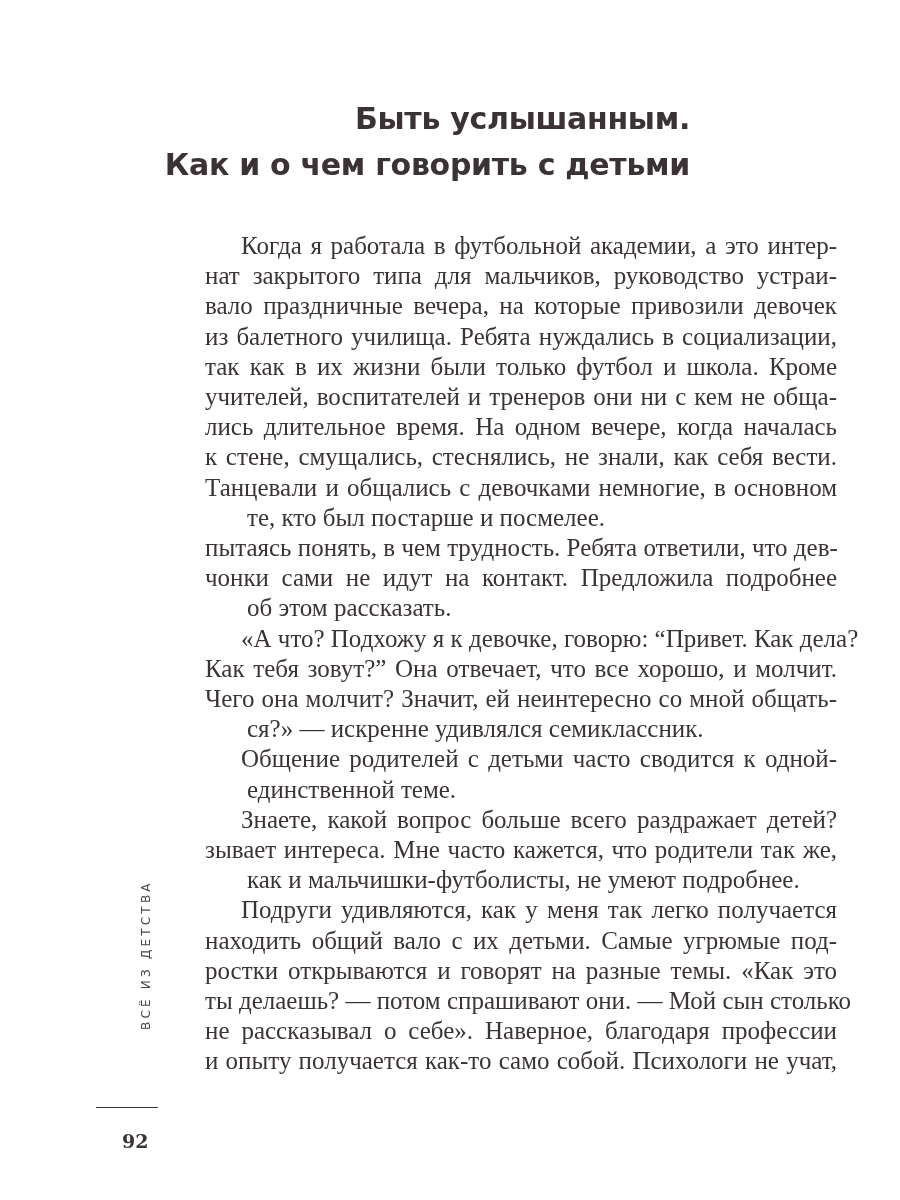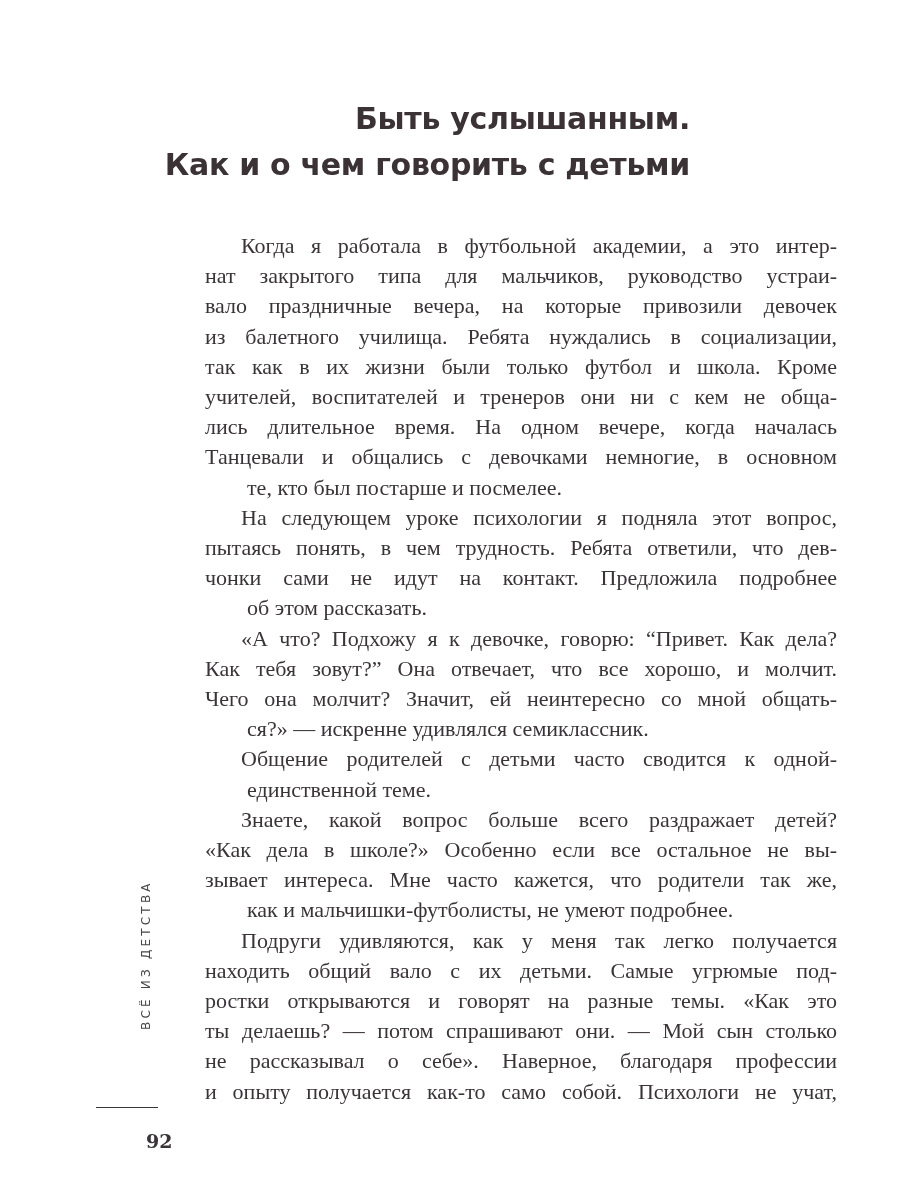--- a/index.html
+++ b/index.html
@@ -30,21 +30,21 @@
       color: #3b3236;
       letter-spacing: -0.3px;
     }
     .chapter-title div { white-space: nowrap; }
     .body-text {
       position: absolute;
       left: 205px;
       top: 231px;
       width: 632px;
       font-family: "Liberation Serif", serif;
-      font-size: 22px;
+      font-size: 25px;
       line-height: 30.2px;
       color: #3a3438;
     }
     .para {
       margin: 0;
       text-align: justify;
     }
     .line {
       display: block;
       white-space: nowrap;
@@ -73,21 +73,21 @@
     .rule {
       position: absolute;
       left: 96px;
       top: 1107px;
       width: 62px;
       height: 1px;
       background: #3a3438;
     }
     .page-number {
       position: absolute;
-      left: 146px;
+      left: 122px;
       top: 1130px;
       font-family: "DejaVu Serif", serif;
       font-weight: bold;
       font-size: 19px;
       color: #3a3438;
     }
   </style>
 </head>
 <body>
 
@@ -101,46 +101,45 @@
   <div class="body-text">
 
     <p class="para">
       <span class="line indent">Когда я работала в футбольной академии, а это интер-</span>
       <span class="line">нат закрытого типа для мальчиков, руководство устраи-</span>
       <span class="line">вало праздничные вечера, на которые привозили девочек</span>
       <span class="line">из балетного училища. Ребята нуждались в социализации,</span>
       <span class="line">так как в их жизни были только футбол и школа. Кроме</span>
       <span class="line">учителей, воспитателей и тренеров они ни с кем не обща-</span>
       <span class="line">лись длительное время. На одном вечере, когда началась</span>
+      <span class="line">к стене, смущались, стеснялись, не знали, как себя вести.</span>
       <span class="line">Танцевали и общались с девочками немногие, в основном</span>
       <span class="line last">те, кто был постарше и посмелее.</span>
     </p>
 
     <p class="para">
-      <span class="line indent">На следующем уроке психологии я подняла этот вопрос,</span>
       <span class="line">пытаясь понять, в чем трудность. Ребята ответили, что дев-</span>
       <span class="line">чонки сами не идут на контакт. Предложила подробнее</span>
       <span class="line last">об этом рассказать.</span>
     </p>
 
     <p class="para">
       <span class="line indent">«А что? Подхожу я к девочке, говорю: “Привет. Как дела?</span>
       <span class="line">Как тебя зовут?” Она отвечает, что все хорошо, и молчит.</span>
       <span class="line">Чего она молчит? Значит, ей неинтересно со мной общать-</span>
       <span class="line last">ся?» — искренне удивлялся семиклассник.</span>
     </p>
 
     <p class="para">
       <span class="line indent">Общение родителей с детьми часто сводится к одной-</span>
       <span class="line last">единственной теме.</span>
     </p>
 
     <p class="para">
       <span class="line indent">Знаете, какой вопрос больше всего раздражает детей?</span>
-      <span class="line">«Как дела в школе?» Особенно если все остальное не вы-</span>
       <span class="line">зывает интереса. Мне часто кажется, что родители так же,</span>
       <span class="line last">как и мальчишки-футболисты, не умеют подробнее.</span>
     </p>
 
     <p class="para">
       <span class="line indent">Подруги удивляются, как у меня так легко получается</span>
       <span class="line">находить общий вало с их детьми. Самые угрюмые под-</span>
       <span class="line">ростки открываются и говорят на разные темы. «Как это</span>
       <span class="line">ты делаешь? — потом спрашивают они. — Мой сын столько</span>
       <span class="line">не рассказывал о себе». Наверное, благодаря профессии</span>

